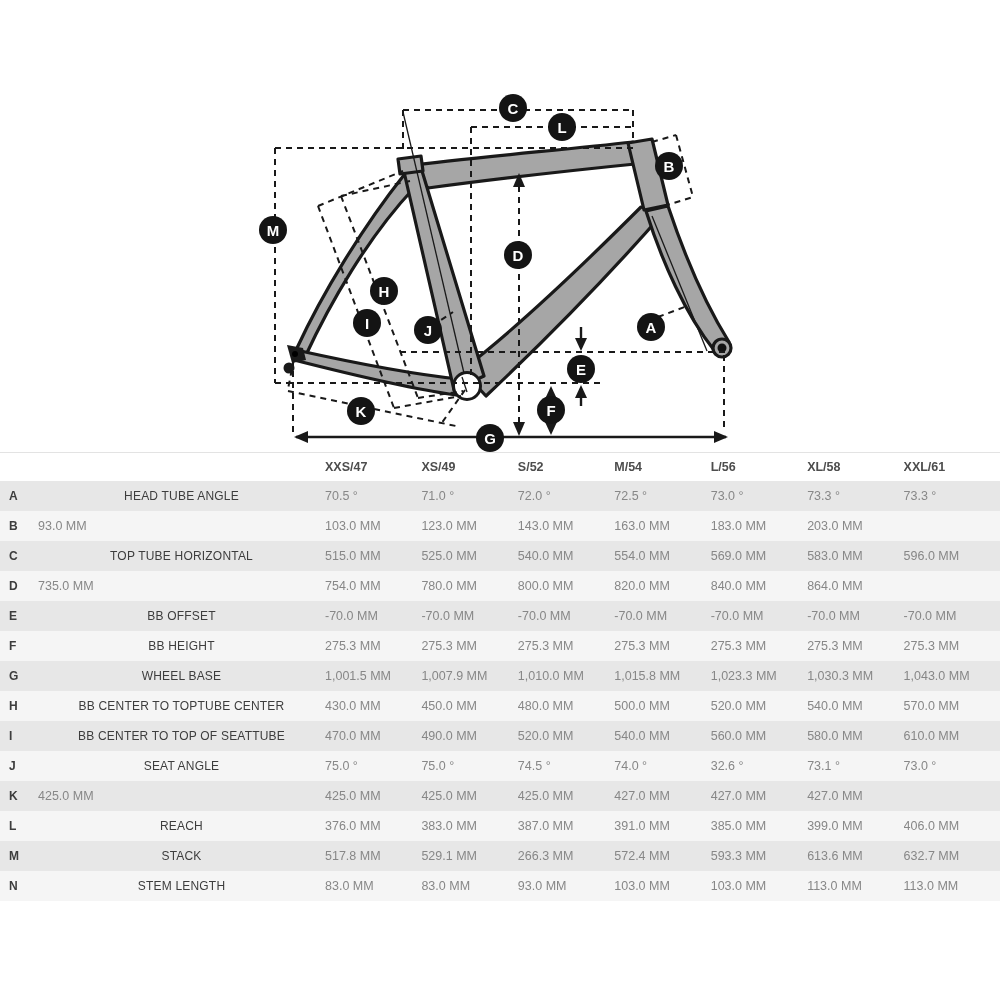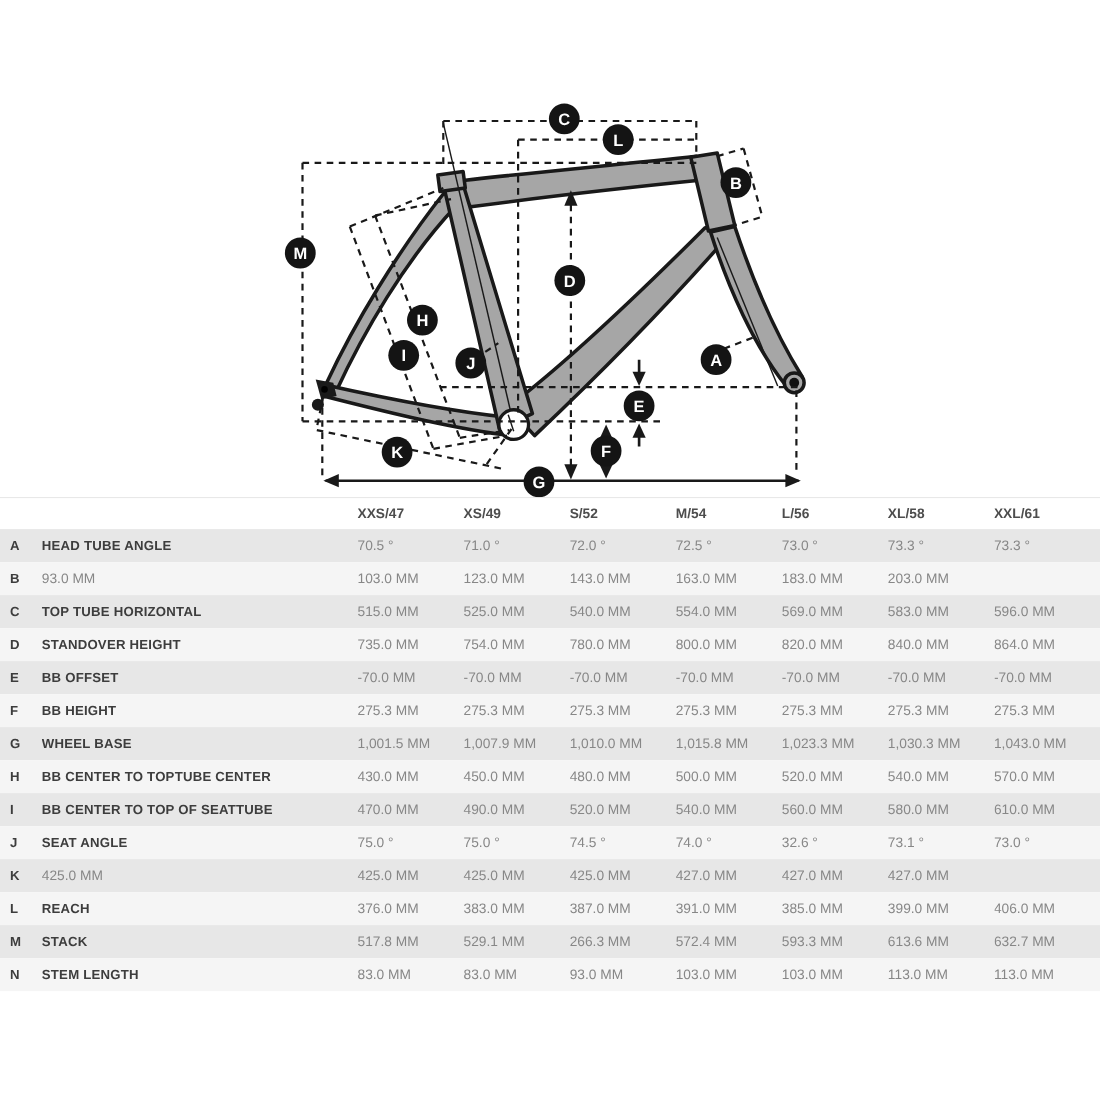--- a/index.html
+++ b/index.html
@@ -8,21 +8,21 @@
   #diagram{position:absolute;left:0;top:0;}
   
   #geo-table{position:absolute;left:0;top:452px;width:1000px;border-top:1px solid #e3e3e3;}
   .trow{display:grid;grid-template-columns:38px 287px repeat(7,1fr);align-items:center;}
   .trow.head{height:28px;background:#ffffff;}
   .trow.r{height:30px;}
   .trow.odd{background:#e7e7e7;}
   .trow.even{background:#f5f5f5;}
   .cell{font-size:12.5px;color:#878787;white-space:nowrap;overflow:hidden;}
   .cell.letter{padding-left:9px;font-weight:bold;color:#3d3d3d;font-size:12px;}
-  .cell.name{font-weight:bold;color:#3d3d3d;font-size:12px;letter-spacing:.2px;}
+  .cell.name{font-weight:normal;color:#3d3d3d;font-size:12px;letter-spacing:.2px;text-align:center;}
   .cell.size{font-weight:bold;color:#4d4d4d;}
   
   .tube{fill:#a6a6a6;stroke:#191919;stroke-width:3.2;stroke-linejoin:round;}
   .dash{fill:none;stroke:#191919;stroke-width:2;stroke-dasharray:6 5;}
   .thin{fill:none;stroke:#191919;stroke-width:1.3;}
   .solidline{fill:none;stroke:#191919;stroke-width:2.4;}
   .arrow{fill:#191919;}
   .lbl-circle{fill:#141414;}
   .lbl-text{fill:#ffffff;font-weight:bold;font-size:15px;text-anchor:middle;
             font-family:"Liberation Sans", sans-serif;}
@@ -205,21 +205,20 @@
         <div class="cell ">515.0 MM</div>
         <div class="cell ">525.0 MM</div>
         <div class="cell ">540.0 MM</div>
         <div class="cell ">554.0 MM</div>
         <div class="cell ">569.0 MM</div>
         <div class="cell ">583.0 MM</div>
         <div class="cell ">596.0 MM</div>
       </div>
       <div class="trow r even">
         <div class="cell letter">D</div>
-        <div class="cell name">STANDOVER HEIGHT</div>
         <div class="cell ">735.0 MM</div>
         <div class="cell ">754.0 MM</div>
         <div class="cell ">780.0 MM</div>
         <div class="cell ">800.0 MM</div>
         <div class="cell ">820.0 MM</div>
         <div class="cell ">840.0 MM</div>
         <div class="cell ">864.0 MM</div>
       </div>
       <div class="trow r odd">
         <div class="cell letter">E</div>

